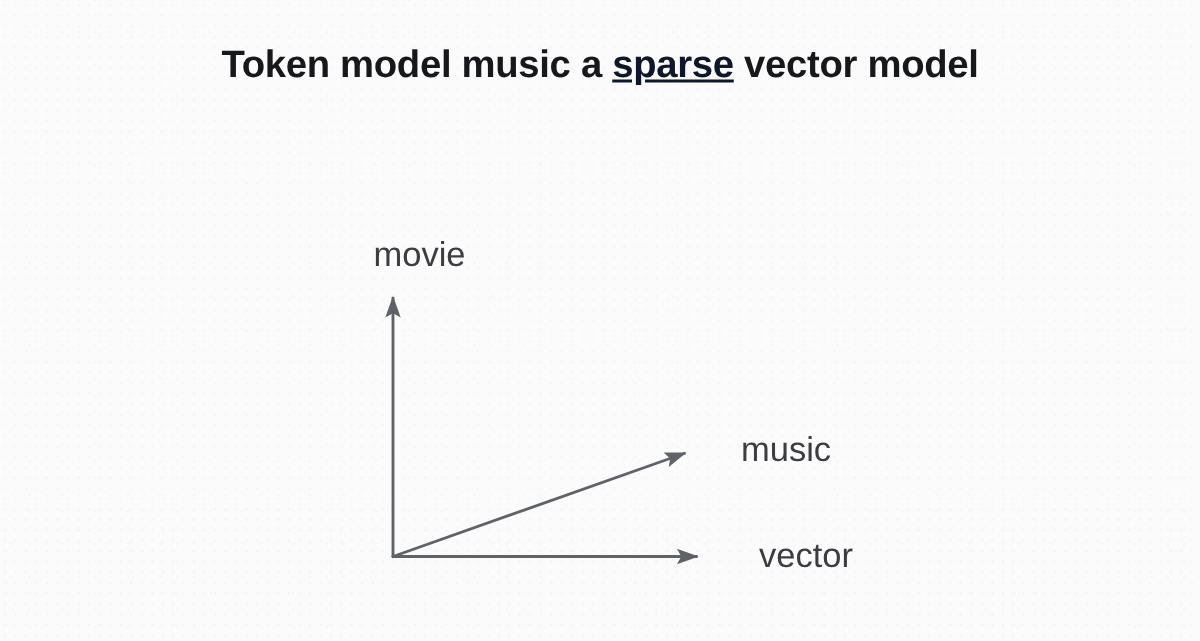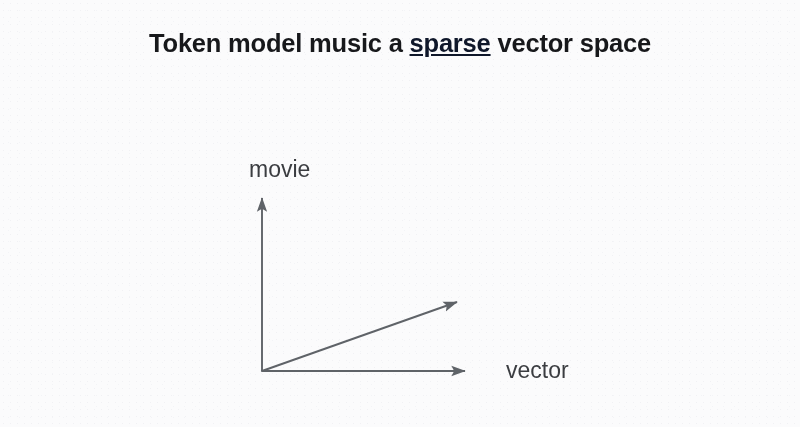--- a/index.html
+++ b/index.html
@@ -73,35 +73,36 @@
   #label-actor { left: 482px; top: 359px; }
 </style>
 </head>
 <body>
 
 <div id="slide">
 
   <div id="slide-noise"></div>
 
   <div class="title-block">
-    <div class="title-line"><span>Token model music a </span><span class="accent">sparse</span><span> vector space</span></div>
+    <div class="title-line"><span>Token model music a </span><span class="accent">sparse</span><span> vector model</span></div>
   </div>
 
   <svg id="diagram" width="800" height="427" viewBox="0 0 800 427">
     <defs>
       <marker id="arrowhead" markerWidth="9" markerHeight="9" refX="7.2" refY="3.1" orient="auto" markerUnits="strokeWidth">
         <path d="M0,0.4 L7.6,3.1 L0,5.8 L1.5,3.1 Z" fill="#5f6368"></path>
       </marker>
     </defs>
 
     <line x1="262" y1="371" x2="262" y2="198" stroke="#5f6368" stroke-width="1.9" marker-end="url(#arrowhead)"></line>
 
     <line x1="262" y1="371" x2="457" y2="302" stroke="#5f6368" stroke-width="1.9" marker-end="url(#arrowhead)"></line>
 
     <line x1="262" y1="371" x2="465" y2="371" stroke="#5f6368" stroke-width="1.9" marker-end="url(#arrowhead)"></line>
 
     <circle cx="262" cy="371" r="1.1" fill="#5f6368"></circle>
   </svg>
 
   <div class="axis-label" id="label-movie">movie</div>
+  <div class="axis-label" id="label-music">music</div>
   <div class="axis-label" id="label-actor">vector</div>
 
 </div>
 
 </body></html>

